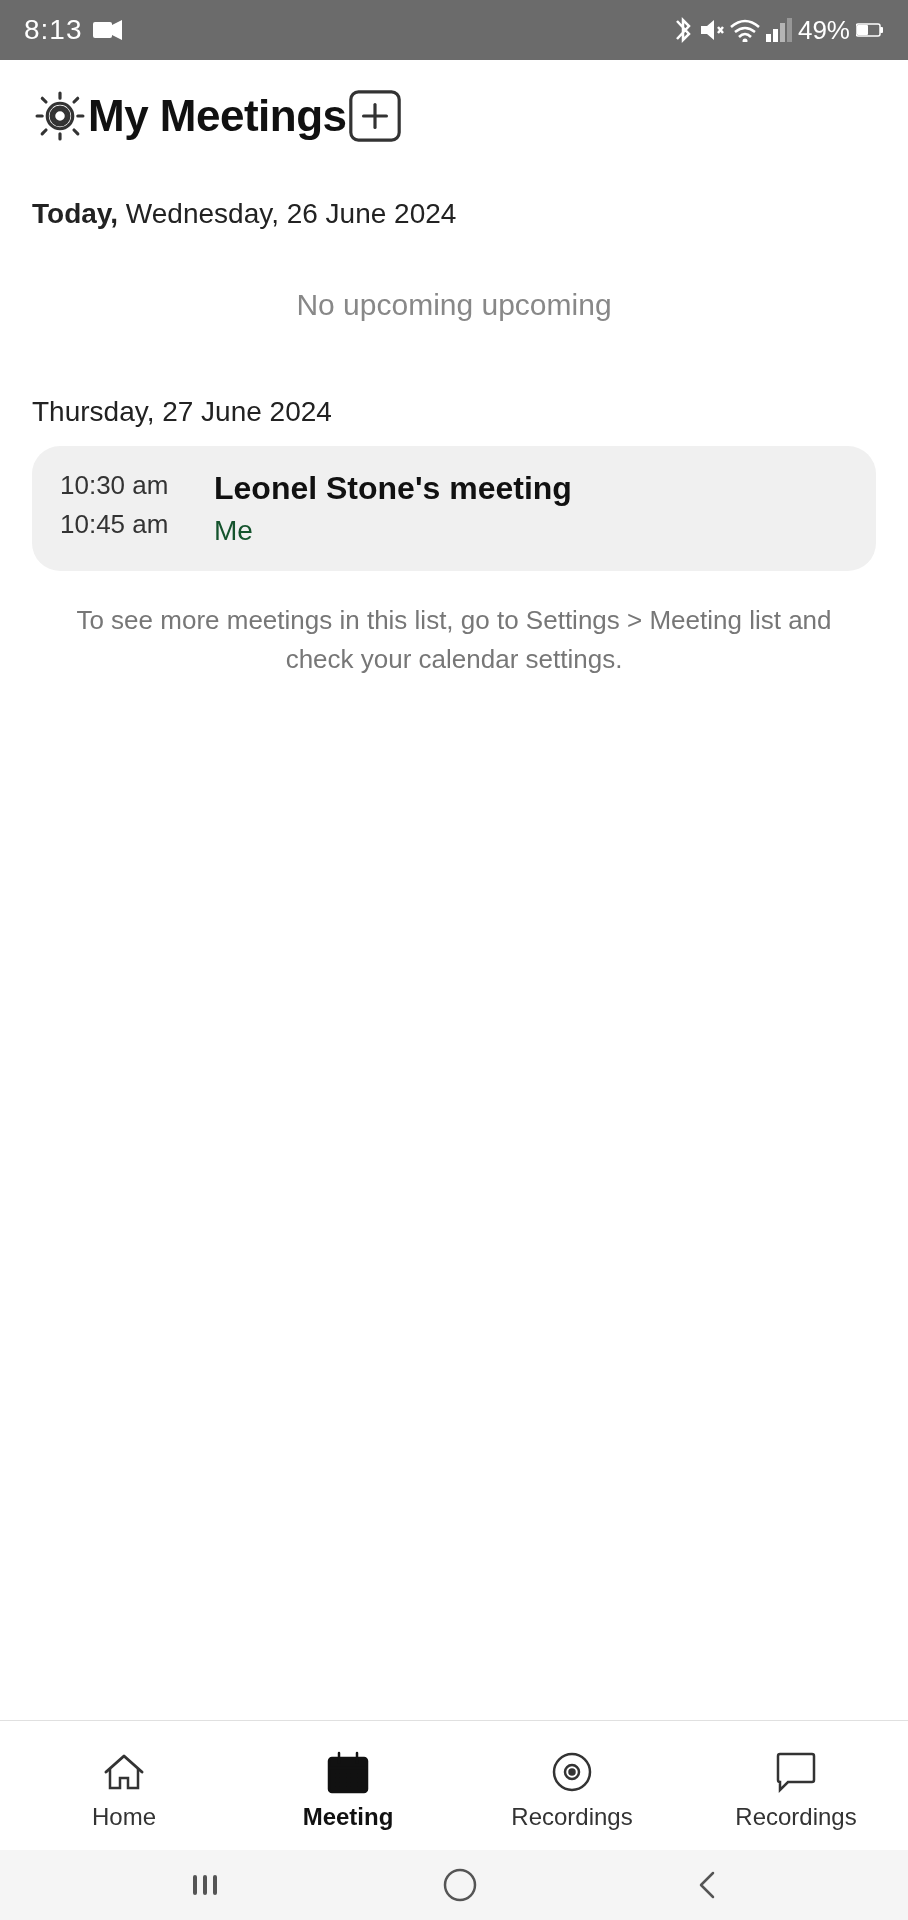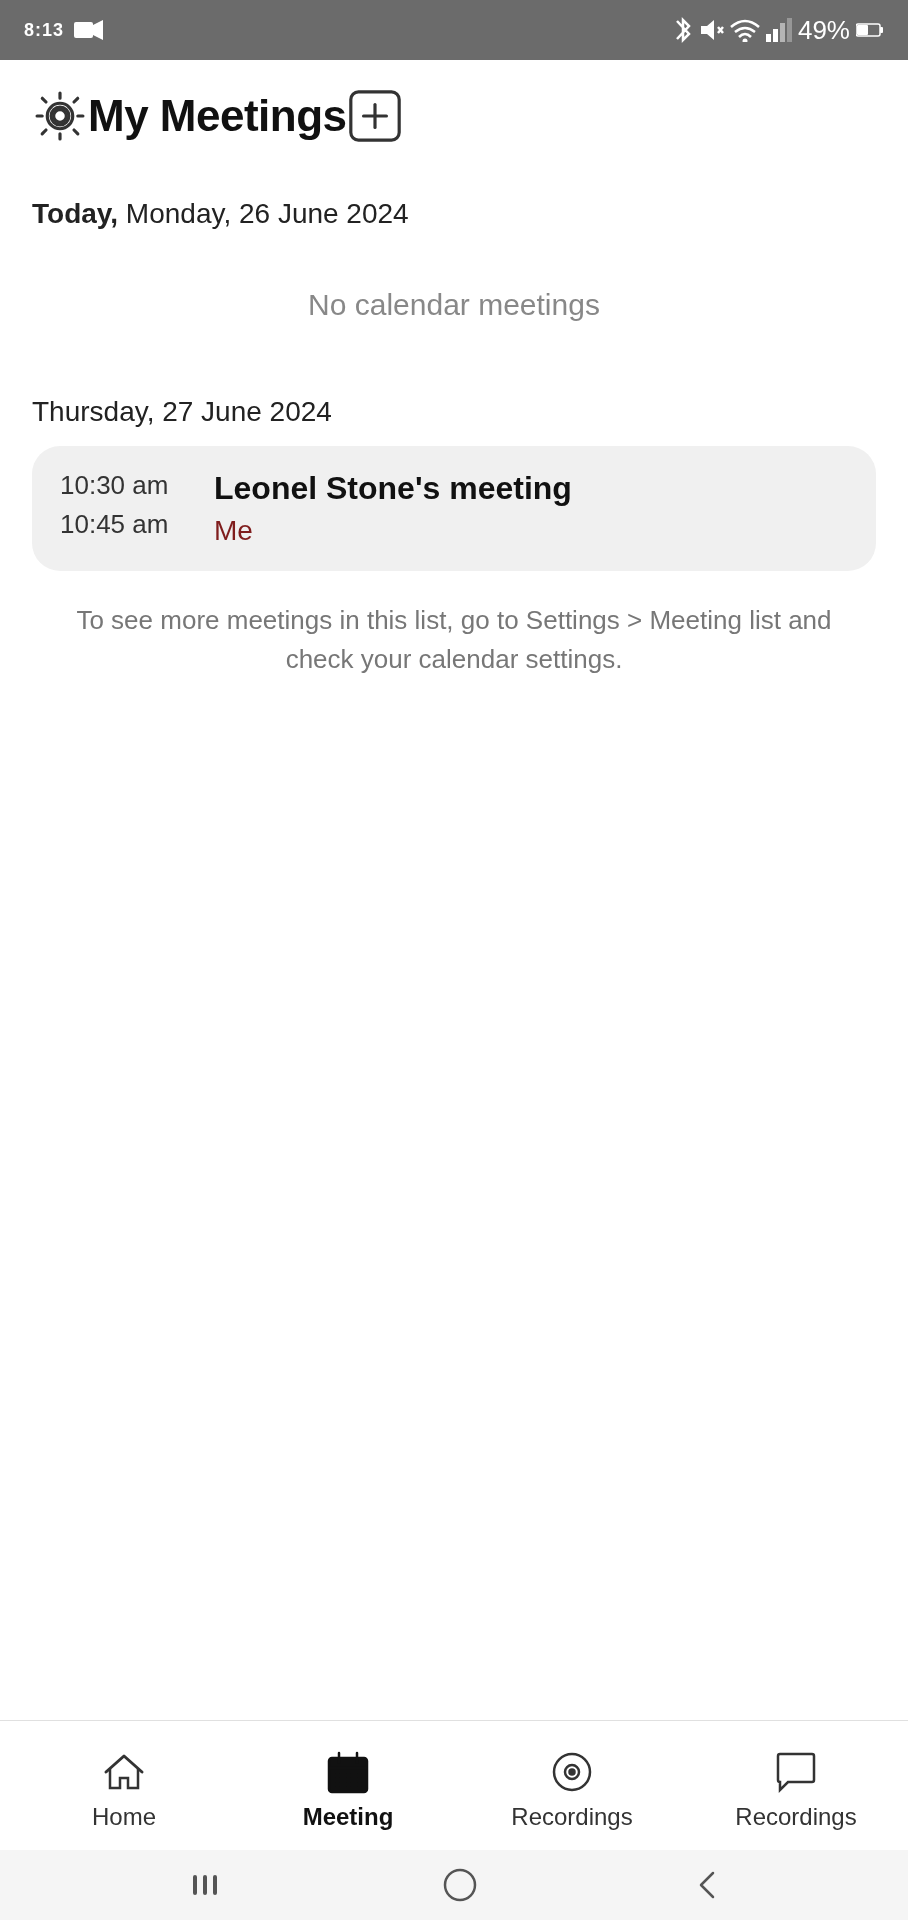--- a/index.html
+++ b/index.html
@@ -32,22 +32,22 @@
       display: flex;
       align-items: center;
       gap: 10px;
     }
     .status-bar-right {
       display: flex;
       align-items: center;
       gap: 8px;
     }
     .status-time {
-      font-size: 18px;
-      font-weight: 700;
+      font-size: 28px;
+      font-weight: 400;
       letter-spacing: 1px;
     }
     .status-icons {
       display: flex;
       align-items: center;
       gap: 6px;
       font-size: 22px;
     }
 
     
@@ -123,21 +123,21 @@
       flex-direction: column;
       gap: 8px;
     }
     .meeting-title {
       font-size: 32px;
       font-weight: 700;
       color: #111111;
     }
     .meeting-organizer {
       font-size: 28px;
-      color: #7f1d1d;
+      color: #14532d;
     }
 
     
     .footer-hint {
       font-size: 26px;
       color: #777777;
       text-align: center;
       line-height: 1.5;
       margin-top: 30px;
       padding: 0 10px;
@@ -267,24 +267,24 @@
       <line x1="22" y1="13" x2="22" y2="31" stroke="#333" stroke-width="2.5" stroke-linecap="round"></line>
       <line x1="13" y1="22" x2="31" y2="22" stroke="#333" stroke-width="2.5" stroke-linecap="round"></line>
     </svg>
   </div>
 </div>
 
 <div class="content">
 
   <div class="date-header">
     <span class="today-label">Today,</span>
-    <span>Monday, 26 June 2024</span>
-  </div>
-
-  <div class="no-meetings">No calendar meetings</div>
+    <span>Wednesday, 26 June 2024</span>
+  </div>
+
+  <div class="no-meetings">No upcoming upcoming</div>
 
   <div class="date-header">
     <span>Thursday, 27 June 2024</span>
   </div>
 
   <div class="meeting-card">
     <div class="meeting-times">
       <span class="meeting-time">10:30 am</span>
       <span class="meeting-time">10:45 am</span>
     </div>

